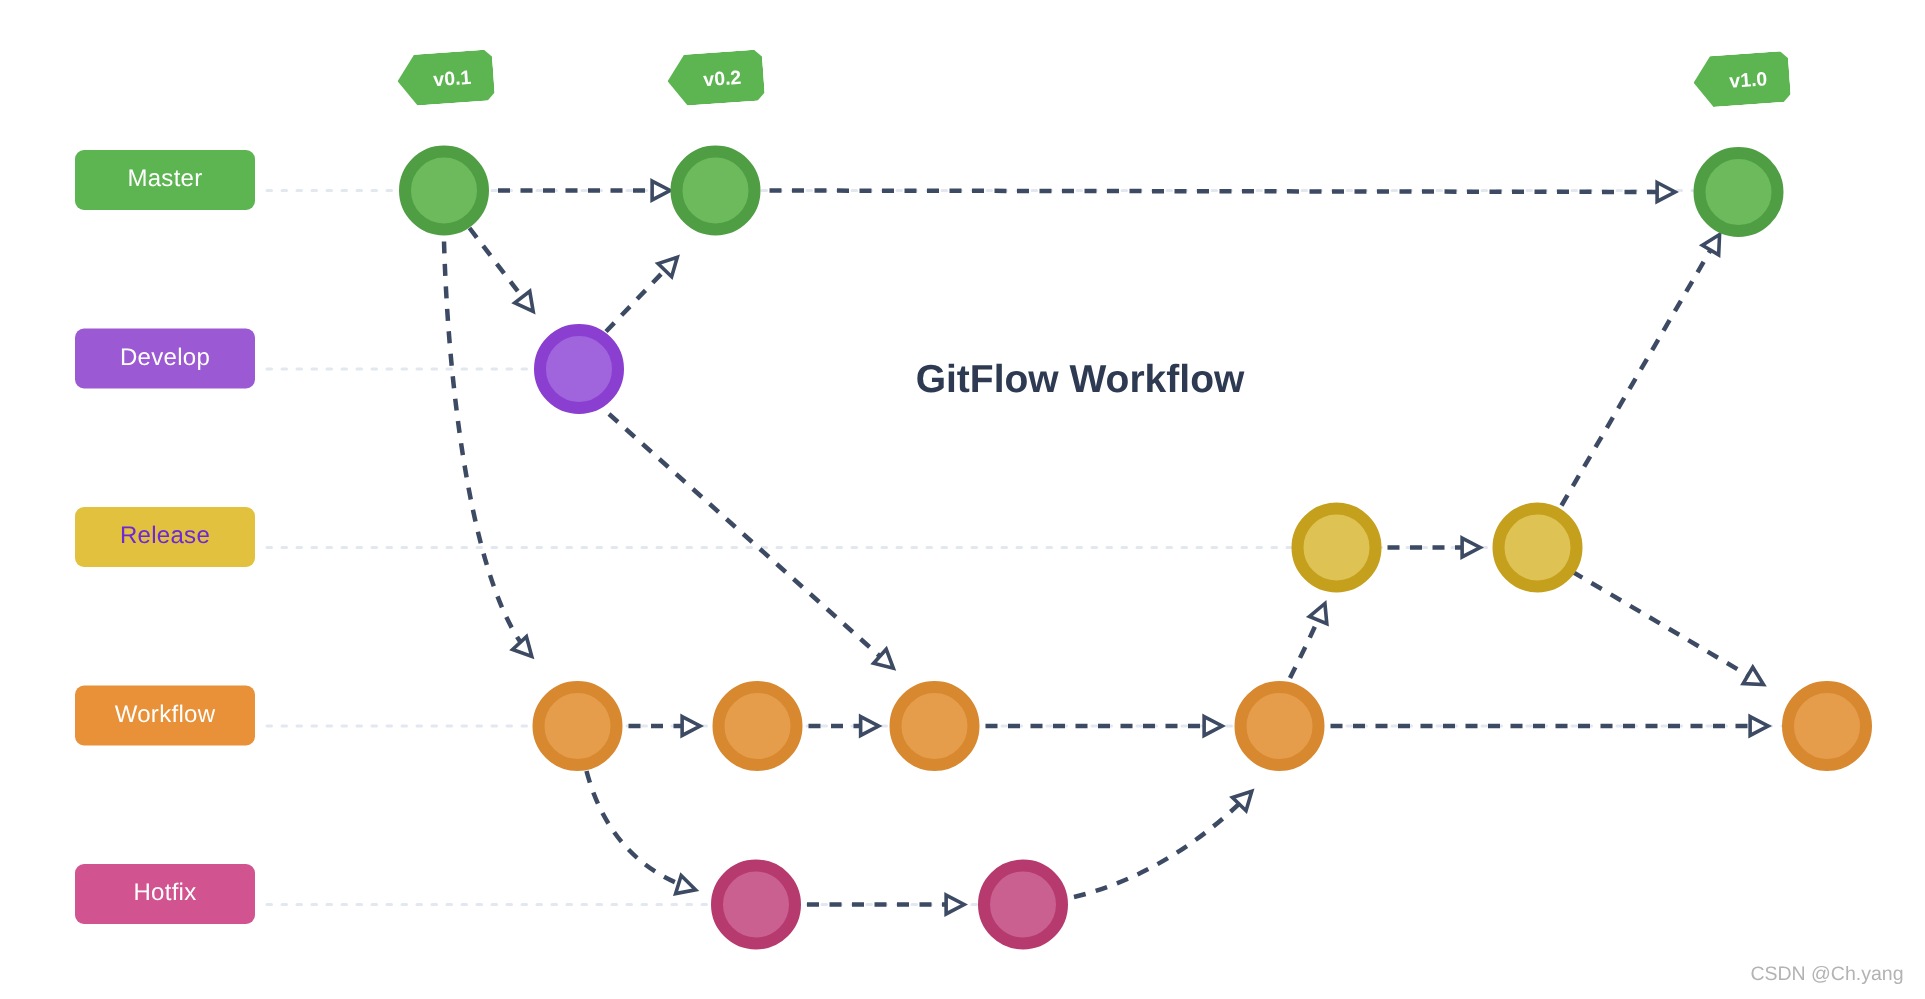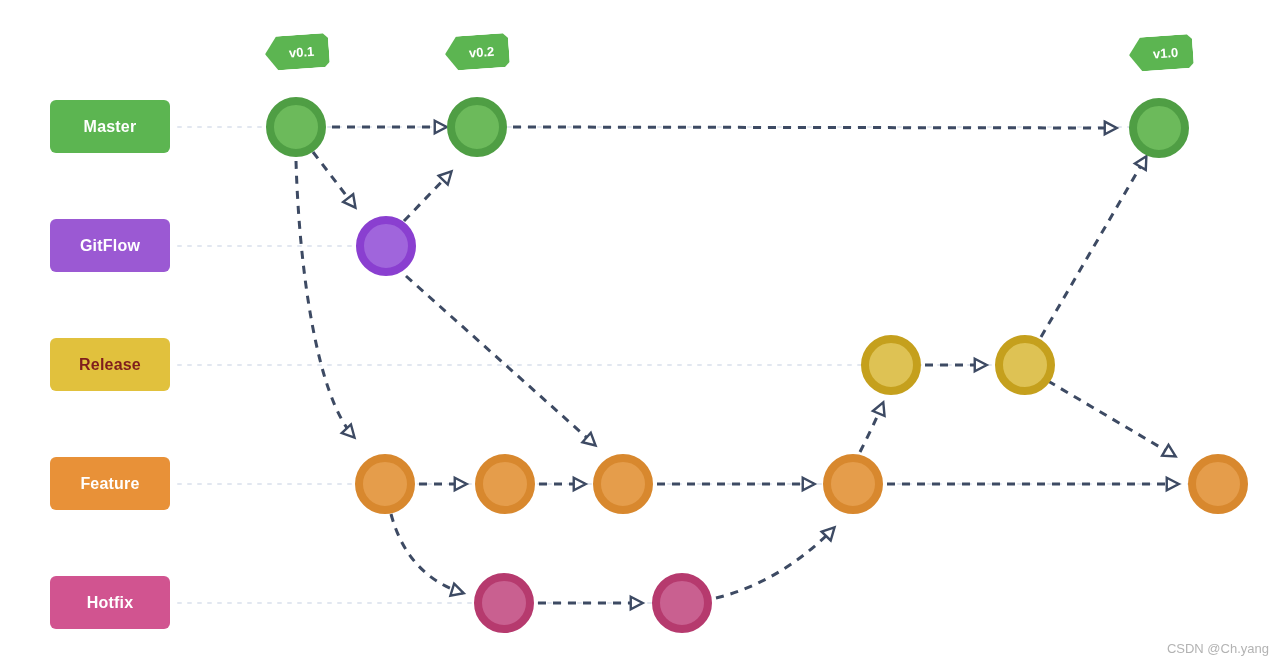--- a/index.html
+++ b/index.html
@@ -4,22 +4,22 @@
 <style>
   html,body{margin:0;padding:0;background:#ffffff;}
   .canvas{
     position:relative;width:1283px;height:666px;background:#ffffff;
     overflow:hidden;font-family:"Liberation Sans",sans-serif;
   }
   .edge-layer{position:absolute;left:0;top:0;width:1283px;height:666px;}
   .rowline{stroke:#e2e7f0;stroke-width:2;stroke-dasharray:3 7;stroke-linecap:round;fill:none;}
   .edge{stroke:#3d4a63;stroke-width:3;stroke-dasharray:8 7;fill:none;}
   .branch-label{
-    position:absolute;left:50px;width:120px;height:53px;border-radius:6px;
-    color:#ffffff;font-weight:bold;font-size:16px;letter-spacing:.2px;
+    position:absolute;left:50px;width:120px;height:40px;border-radius:6px;
+    color:#ffffff;font-weight:normal;font-size:16px;letter-spacing:.2px;
     display:flex;align-items:center;justify-content:center;
   }
   .node{
     position:absolute;width:60px;height:60px;border-radius:50%;
     box-sizing:border-box;border:8px solid transparent;
   }
   .tag{
     position:absolute;width:64px;height:34px;
     color:#ffffff;font-weight:bold;font-size:13px;
     display:flex;align-items:center;justify-content:center;
@@ -70,23 +70,23 @@
         <path d="M 716,598 C 762,587 803,560 834,528" class="edge" marker-end="url(#arrowhead)"></path>
         <path d="M 860,452 C 868,436 876,420 883,403" class="edge" marker-end="url(#arrowhead)"></path>
         <path d="M 925,365 L 986,365" class="edge" marker-end="url(#arrowhead)"></path>
         <path d="M 1041,337 L 1146,157" class="edge" marker-end="url(#arrowhead)"></path>
         <path d="M 1048,381 L 1175,456" class="edge" marker-end="url(#arrowhead)"></path>
       </g>
   </svg>
 
   <div id="labels">
       <div class="branch-label" style="top: 100px; background: rgb(92, 181, 81); color: rgb(255, 255, 255);">Master</div>
-      <div class="branch-label" style="top: 219px; background: rgb(155, 89, 211); color: rgb(255, 255, 255);">GitFlow</div>
-      <div class="branch-label" style="top: 338px; background: rgb(225, 193, 61); color: #7f1d1d;">Release</div>
-      <div class="branch-label" style="top: 457px; background: rgb(232, 145, 56); color: rgb(255, 255, 255);">Feature</div>
+      <div class="branch-label" style="top: 219px; background: rgb(155, 89, 211); color: rgb(255, 255, 255);">Develop</div>
+      <div class="branch-label" style="top: 338px; background: rgb(225, 193, 61); color: #6d28d9;">Release</div>
+      <div class="branch-label" style="top: 457px; background: rgb(232, 145, 56); color: rgb(255, 255, 255);">Workflow</div>
       <div class="branch-label" style="top: 576px; background: rgb(209, 84, 144); color: rgb(255, 255, 255);">Hotfix</div>
     </div>
   <div id="nodes">
       <div class="node" style="left: 266px; top: 97px; border-color: rgb(79, 158, 68); background: rgb(108, 186, 91);"></div>
       <div class="node" style="left: 447px; top: 97px; border-color: rgb(79, 158, 68); background: rgb(108, 186, 91);"></div>
       <div class="node" style="left: 1129px; top: 98px; border-color: rgb(79, 158, 68); background: rgb(108, 186, 91);"></div>
       <div class="node" style="left: 356px; top: 216px; border-color: rgb(138, 63, 208); background: rgb(160, 101, 220);"></div>
       <div class="node" style="left: 861px; top: 335px; border-color: rgb(197, 160, 29); background: rgb(222, 194, 84);"></div>
       <div class="node" style="left: 995px; top: 335px; border-color: rgb(197, 160, 29); background: rgb(222, 194, 84);"></div>
       <div class="node" style="left: 355px; top: 454px; border-color: rgb(216, 136, 46); background: rgb(229, 157, 75);"></div>
@@ -96,14 +96,15 @@
       <div class="node" style="left: 1188px; top: 454px; border-color: rgb(216, 136, 46); background: rgb(229, 157, 75);"></div>
       <div class="node" style="left: 474px; top: 573px; border-color: rgb(182, 58, 110); background: rgb(201, 96, 144);"></div>
       <div class="node" style="left: 652px; top: 573px; border-color: rgb(182, 58, 110); background: rgb(201, 96, 144);"></div>
     </div>
   <div id="tags">
       <div class="tag" style="left: 265px; top: 35px; background: rgb(92, 181, 81); color: rgb(255, 255, 255);">v0.1</div>
       <div class="tag" style="left: 445px; top: 35px; background: rgb(92, 181, 81); color: rgb(255, 255, 255);">v0.2</div>
       <div class="tag" style="left: 1129px; top: 36px; background: rgb(92, 181, 81); color: rgb(255, 255, 255);">v1.0</div>
     </div>
 
+  <div class="title">GitFlow Workflow</div>
   <div class="watermark">CSDN @Ch.yang</div>
 </div>
 
 </body></html>

